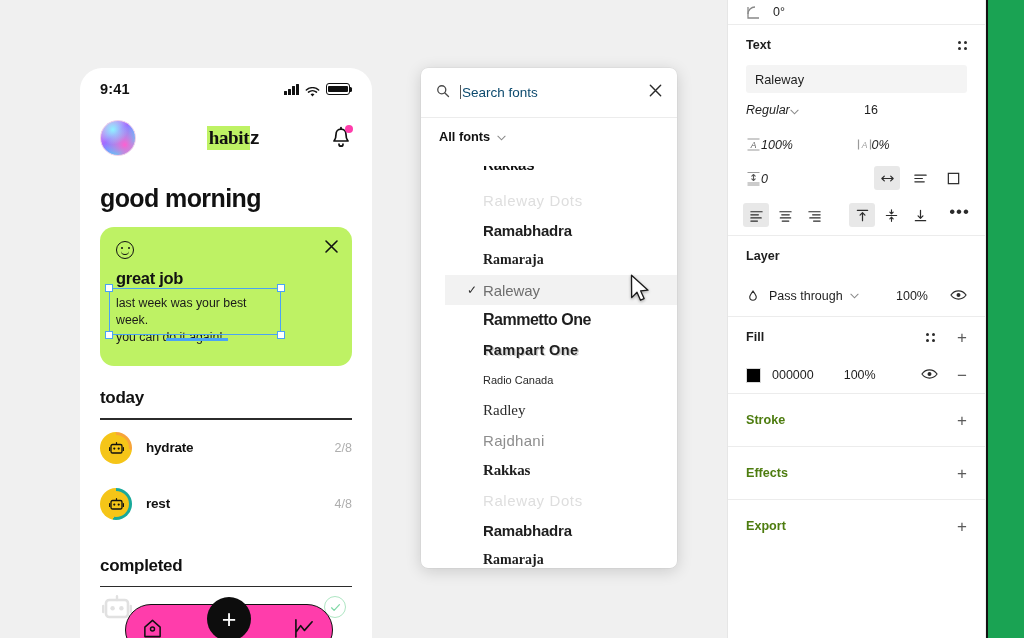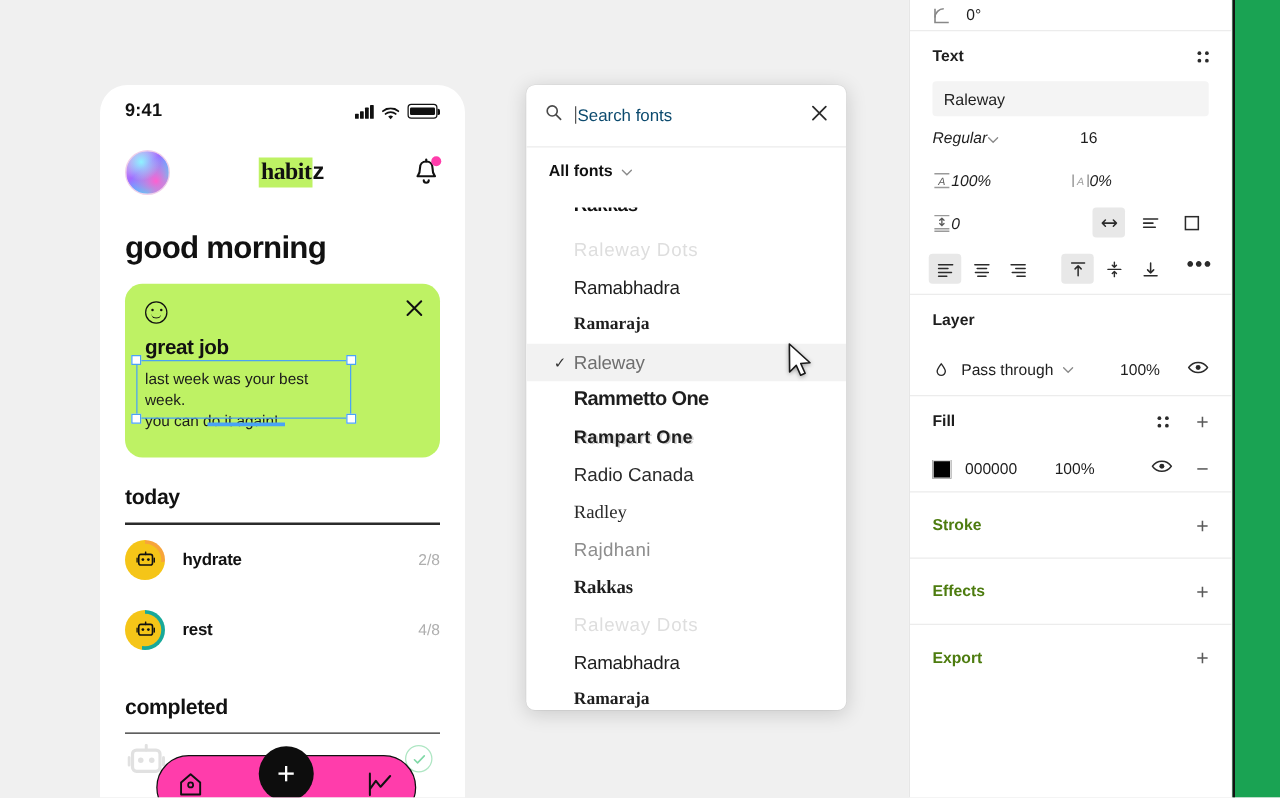--- a/index.html
+++ b/index.html
@@ -118,34 +118,34 @@
   }
   .fp-search { height: 50px; display:flex; align-items:center; gap: 10px;
     padding: 0 14px 0 15px; border-bottom: 1px solid #ececec; flex: none; }
   .fp-search-input { flex: 1; font-size: 13.5px; color: #0c4a6e; position: relative; }
   .fp-caret { display:inline-block; width:1px; height:14px; background:#555;
     vertical-align:-2px; margin-right:1px; }
   .fp-allfonts { height: 37px; display:flex; align-items:center; gap:7px;
     padding: 0 0 0 18px; font-size: 12.8px; font-weight: 700; color: #111; flex: none; }
   .fp-list { flex: 1; overflow: hidden; position: relative; }
   .fp-item { height: 30px; display: flex; align-items: center; padding-left: 18px;
-    font-size: 15px; color: #1e1e1e; position: relative; }
+    font-size: 15px; color: #1e1e1e; position: relative; margin-left: 24px; }
   .fp-item.sel { background: #f2f2f2; }
   .fp-check { position: absolute; left: 22px; color: #333; font-size: 12px; }
   .fp-name { margin-left: 20px; }
   .f-clip { color: #111; font-weight: 800; letter-spacing: -.2px;
     clip-path: inset(62% 0 0 0); position: relative; top: -6px; }
   .f-dots { color: #dedede; letter-spacing: .6px; font-weight: 400; }
-  .f-bold { font-weight: 400; letter-spacing: -.2px; }
+  .f-bold { font-weight: 700; letter-spacing: -.2px; }
   .f-serif { font-family: "Liberation Serif", serif; font-weight: 700; font-size: 14px; }
   .f-reg { font-weight: 400; letter-spacing: -.1px; color: #6f6f6f; }
   .f-fat { font-weight: 900; letter-spacing: -.5px; font-size: 16px; }
   .f-shadow { font-weight: 900; font-size: 14.5px; letter-spacing: .4px;
     text-shadow: 1.4px 1.4px 0 #cfcfcf; }
-  .f-rounded { font-weight: 400; font-size: 15px; color: #2a2a2a; }
+  .f-rounded { font-weight: 400; font-size: 11px; color: #2a2a2a; }
   .f-slab { font-family: "Liberation Serif", serif; font-size: 15px; color: #2a2a2a; }
   .f-thin { font-weight: 400; color: #8d8d8d; letter-spacing: .3px; }
   .f-rakkas { font-family: "Liberation Serif", serif; font-weight: 700; font-size: 15px;
     letter-spacing: -.2px; }
 
   .cursor { position: absolute; left: 630px; top: 274px; width: 20px; height: 30px;
     pointer-events: none; filter: drop-shadow(0 1px 1.5px rgba(0,0,0,.35)); }
 
   
   .rpanel { position: absolute; left: 727px; top: 0; width: 258px; height: 638px;

